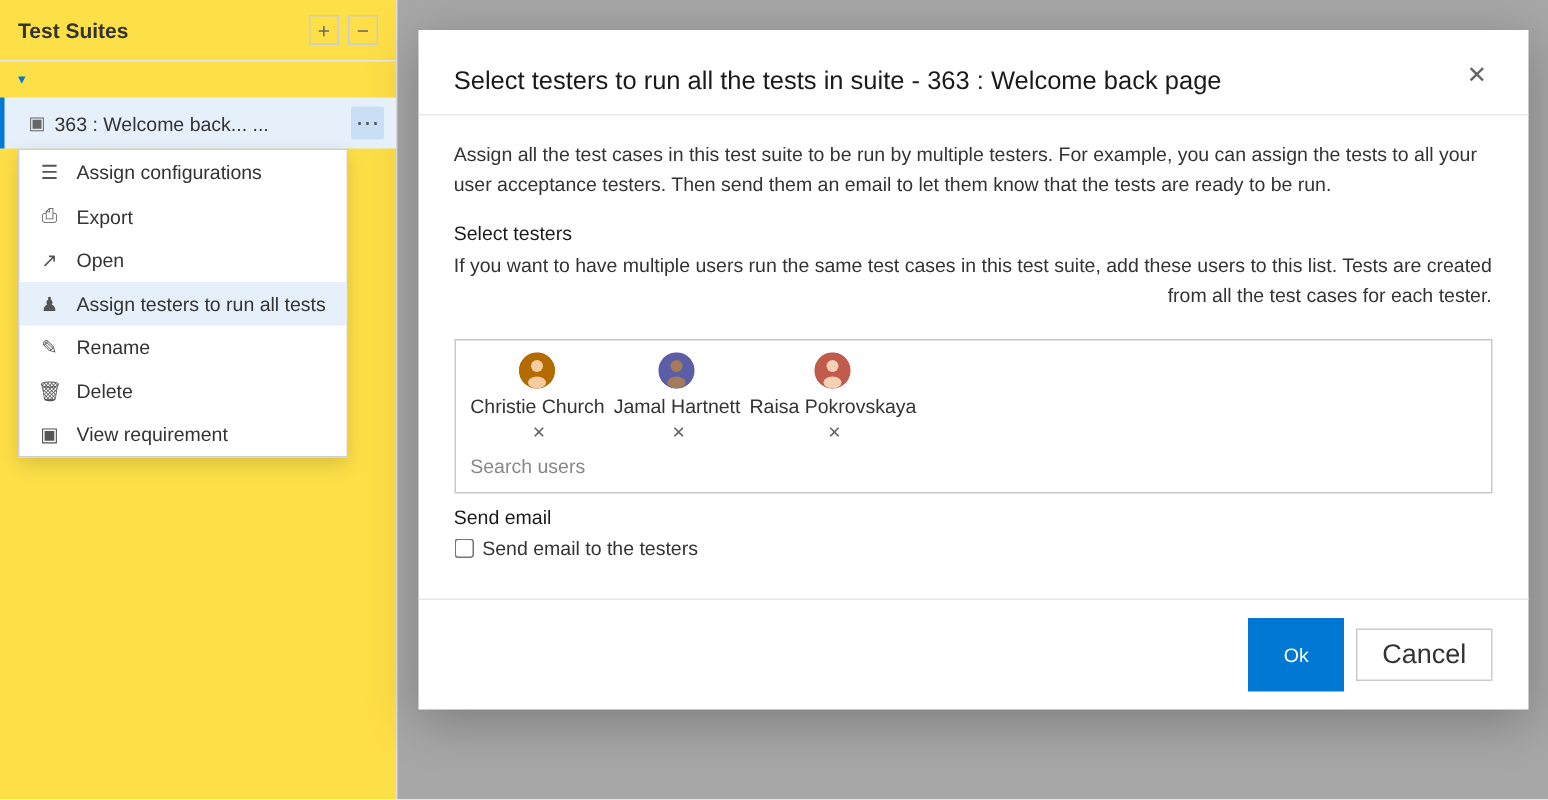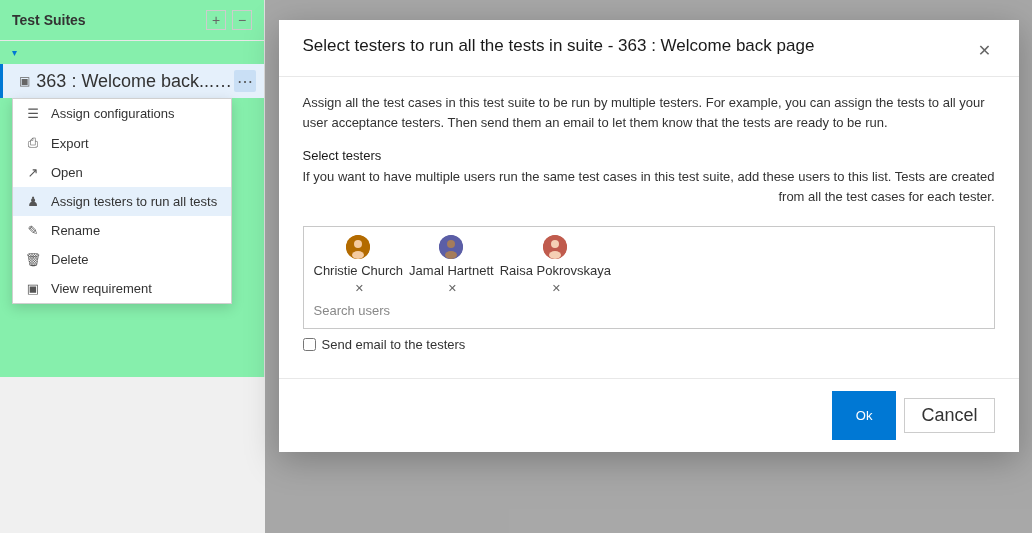--- a/index.html
+++ b/index.html
@@ -10,25 +10,25 @@
       width: 1032px;
       height: 533px;
       overflow: hidden;
       display: flex;
     }
 
     
     .sidebar {
       width: 265px;
       min-width: 265px;
-      background: #86efac;
+      background: #fde047;
       border-right: 1px solid #e0e0e0;
       display: flex;
       flex-direction: column;
-      height: 377px;
+      height: 533px;
     }
 
     .sidebar-header {
       display: flex;
       align-items: center;
       justify-content: space-between;
       padding: 10px 12px;
       border-bottom: 1px solid #e8e8e8;
     }
 
@@ -80,21 +80,21 @@
     }
 
     .suite-item .suite-icon {
       margin-right: 6px;
       color: #666;
       font-size: 12px;
     }
 
     .suite-item .suite-label {
       flex: 1;
-      font-size: 18px;
+      font-size: 13px;
       color: #333;
       overflow: hidden;
       text-overflow: ellipsis;
       white-space: nowrap;
     }
 
     .suite-item .more-btn {
       width: 22px;
       height: 22px;
       display: flex;
@@ -152,21 +152,21 @@
       background: #fff;
       width: 740px;
       max-height: 500px;
       box-shadow: 0 8px 32px rgba(0,0,0,0.25);
       display: flex;
       flex-direction: column;
     }
 
     .modal-header {
       display: flex;
-      align-items: flex-start;
+      align-items: flex-end;
       justify-content: space-between;
       padding: 16px 20px 12px 24px;
       border-bottom: 1px solid #e8e8e8;
     }
 
     .modal-title {
       font-size: 17px;
       font-weight: 400;
       color: #1a1a1a;
     }
@@ -436,20 +436,21 @@
             </div>
             <span class="tester-name">Raisa Pokrovskaya</span>
             <span class="tester-remove">✕</span>
           </div>
         </div>
         <div class="search-users">Search users</div>
       </div>
 
 
       <div class="send-email-section">
+        <div class="section-title">Send email</div>
         <label class="checkbox-row">
           <input type="checkbox" style="">
           <span>Send email to the testers</span>
         </label>
       </div>
     </div>
 
     <div class="modal-footer">
       <button class="btn-ok">Ok</button>
       <button class="btn-cancel">Cancel</button>

